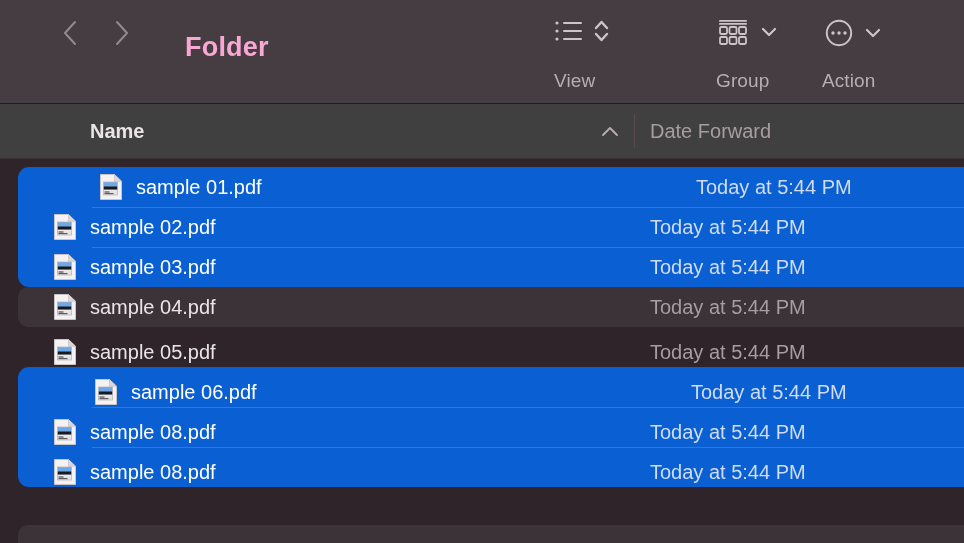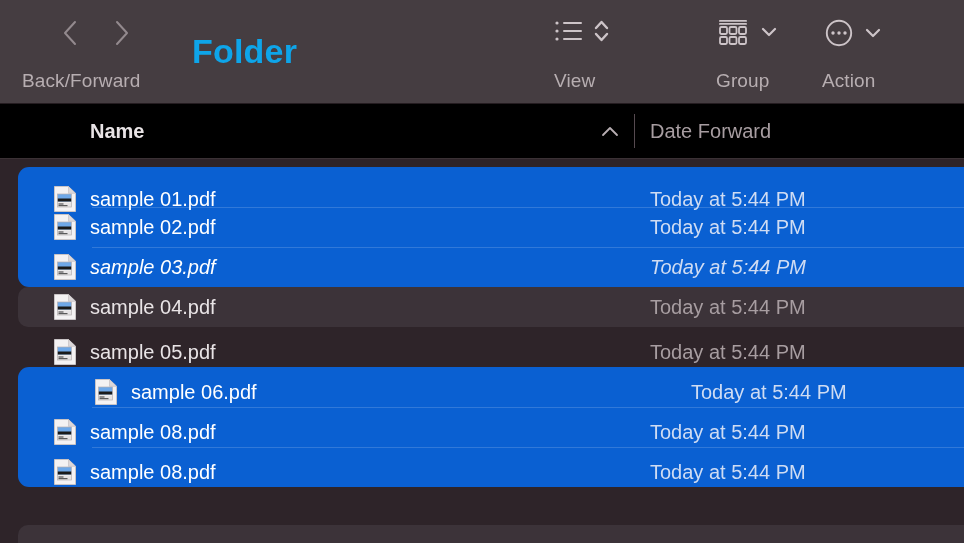--- a/index.html
+++ b/index.html
@@ -51,25 +51,25 @@
     position: absolute;
     font-size: 19px;
     color: #b7aeb1;
     letter-spacing: 0.1px;
     white-space: nowrap;
   }
   #back-forward-caption { left: 22px; top: 70px; }
 
   #window-title {
     position: absolute;
-    left: 192px;
+    left: 185px;
     top: 32px;
-    font-size: 34px;
+    font-size: 27px;
     font-weight: bold;
-    color: #0ea5e9;
+    color: #f9a8d4;
     letter-spacing: 0.2px;
   }
 
   .toolbar-group {
     position: absolute;
     top: 18px;
     display: flex;
     align-items: center;
     gap: 9px;
   }
@@ -219,21 +219,20 @@
       </div>
       <div class="chev-btn">
         <span>
           <svg width="16" height="26" viewBox="0 0 16 26">
             <path d="M3 2 L13 13 L3 24" fill="none" stroke="#938a8e" stroke-width="2" stroke-linecap="round" stroke-linejoin="round"></path>
           </svg>
         </span>
       </div>
     </div>
 
-    <div class="toolbar-caption" id="back-forward-caption">Back/Forward</div>
 
     <div id="window-title">Folder</div>
 
     <div class="toolbar-group" id="view-group">
       <span class="tb-icon">
         <svg width="30" height="26" viewBox="0 0 30 26">
           <circle cx="3" cy="5" r="1.6" fill="#cdc4c8"></circle>
           <circle cx="3" cy="13" r="1.6" fill="#cdc4c8"></circle>
           <circle cx="3" cy="21" r="1.6" fill="#cdc4c8"></circle>
           <rect x="9" y="4" width="19" height="2" rx="1" fill="#cdc4c8"></rect>
@@ -282,42 +281,42 @@
       </span>
       <span class="tb-icon">
         <svg width="20" height="20" viewBox="0 0 20 20">
           <path d="M4 7 L10 13 L16 7" fill="none" stroke="#cdc4c8" stroke-width="2.2" stroke-linecap="round" stroke-linejoin="round"></path>
         </svg>
       </span>
     </div>
     <div class="toolbar-caption" id="action-caption">Action</div>
   </div>
 
-  <div id="column-header" style="background: #000000;">
+  <div id="column-header" style="background: #404040;">
     <div id="col-name">Name</div>
     <div id="sort-indicator">
       <svg width="20" height="20" viewBox="0 0 20 20">
         <path d="M3 13 L10 6 L17 13" fill="none" stroke="#b8aeb2" stroke-width="1.8" stroke-linecap="round" stroke-linejoin="round"></path>
       </svg>
     </div>
     <div id="header-divider"></div>
     <div id="col-date">Date Forward</div>
   </div>
 
   <div id="file-list">
 
   <div class="selection-block" style="top: 4px; height: 120px; background: rgb(10, 96, 210);">
         <div class="row-sep" style="top: 40px;"></div>
         <div class="row-sep" style="top: 80px;"></div>
       </div>
       <div class="selection-block" style="top: 204px; height: 120px; background: rgb(10, 96, 210);">
         <div class="row-sep" style="top: 40px;"></div>
         <div class="row-sep" style="top: 80px;"></div>
       </div>
-      <div class="row selected" style="top: 16px; margin-top: 4px;">
+      <div class="row selected" style="top: 4px; margin-top: 4px; margin-left: 46px;">
         <div class="row-content">
           <div class="file-icon">
   <svg width="24" height="28" viewBox="0 0 24 28">
     <path d="M1.5 1.5 H15.5 L22.5 8.3 V26.5 H1.5 Z" fill="#f4f2f3" stroke="#c9c4c6" stroke-width="1"></path>
     <path d="M15.5 1.5 L22.5 8.3 H15.5 Z" fill="#dcd8da" stroke="#c9c4c6" stroke-width="0.8"></path>
     <rect x="4.5" y="9" width="14" height="7.5" fill="#6fa8e8"></rect>
     <rect x="4.5" y="13.5" width="14" height="3" fill="#1a1a1a"></rect>
     <rect x="4.5" y="17.5" width="14" height="4.5" fill="#e6e3e4"></rect>
     <rect x="5.5" y="18.5" width="5" height="1" fill="#3a3a3a"></rect>
     <rect x="5.5" y="20.2" width="9" height="1" fill="#3a3a3a"></rect>
@@ -339,21 +338,21 @@
     <rect x="4.5" y="17.5" width="14" height="4.5" fill="#e6e3e4"></rect>
     <rect x="5.5" y="18.5" width="5" height="1" fill="#3a3a3a"></rect>
     <rect x="5.5" y="20.2" width="9" height="1" fill="#3a3a3a"></rect>
     <rect x="4.5" y="9" width="14" height="13" fill="none" stroke="#b6b1b3" stroke-width="0.7"></rect>
   </svg>
           </div>
           <div class="file-name">sample 02.pdf</div>
           <div class="file-date">Today at 5:44 PM</div>
         </div>
       </div>
-      <div class="row selected" style="top: 4px; margin-top: 0px; font-style: italic;">
+      <div class="row selected" style="top: 4px; margin-top: 0px;">
         <div class="row-content">
           <div class="file-icon">
   <svg width="24" height="28" viewBox="0 0 24 28">
     <path d="M1.5 1.5 H15.5 L22.5 8.3 V26.5 H1.5 Z" fill="#f4f2f3" stroke="#c9c4c6" stroke-width="1"></path>
     <path d="M15.5 1.5 L22.5 8.3 H15.5 Z" fill="#dcd8da" stroke="#c9c4c6" stroke-width="0.8"></path>
     <rect x="4.5" y="9" width="14" height="7.5" fill="#6fa8e8"></rect>
     <rect x="4.5" y="13.5" width="14" height="3" fill="#1a1a1a"></rect>
     <rect x="4.5" y="17.5" width="14" height="4.5" fill="#e6e3e4"></rect>
     <rect x="5.5" y="18.5" width="5" height="1" fill="#3a3a3a"></rect>
     <rect x="5.5" y="20.2" width="9" height="1" fill="#3a3a3a"></rect>

